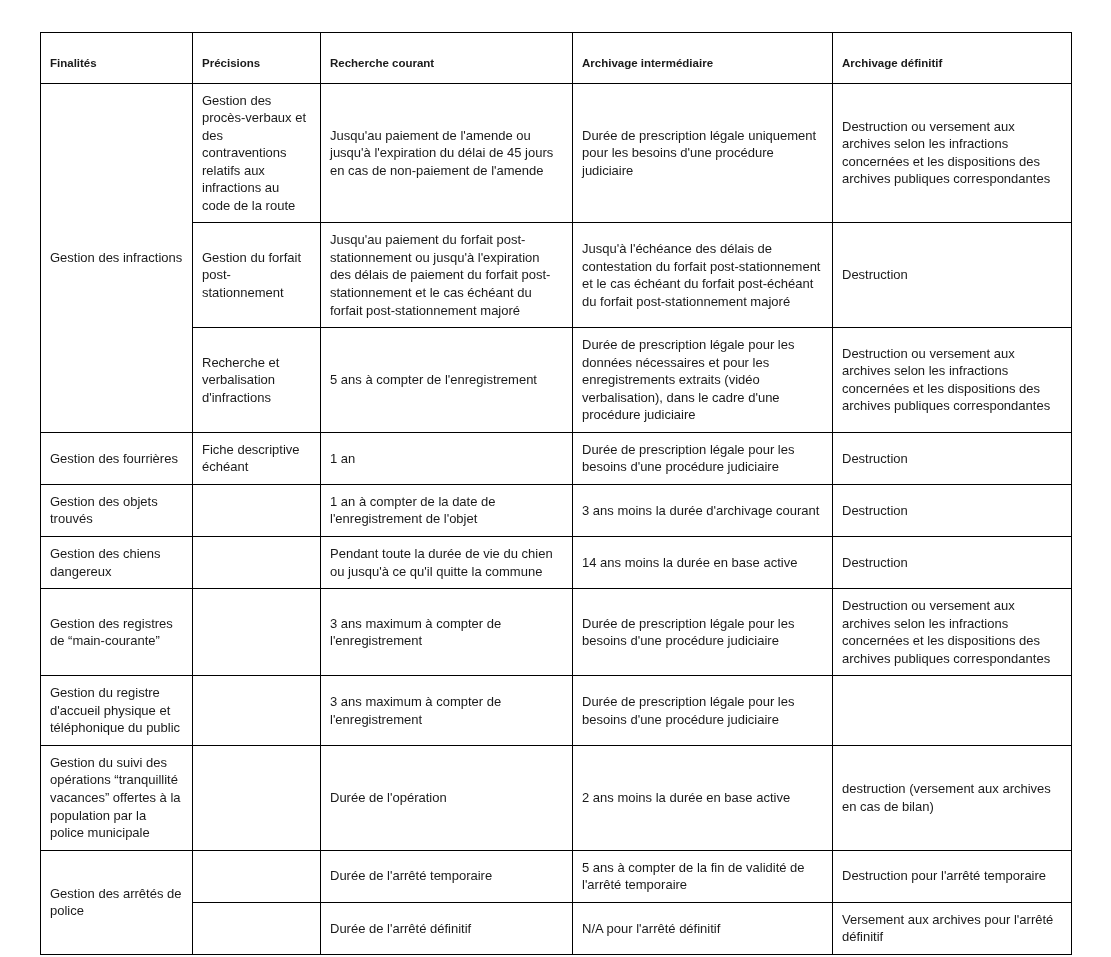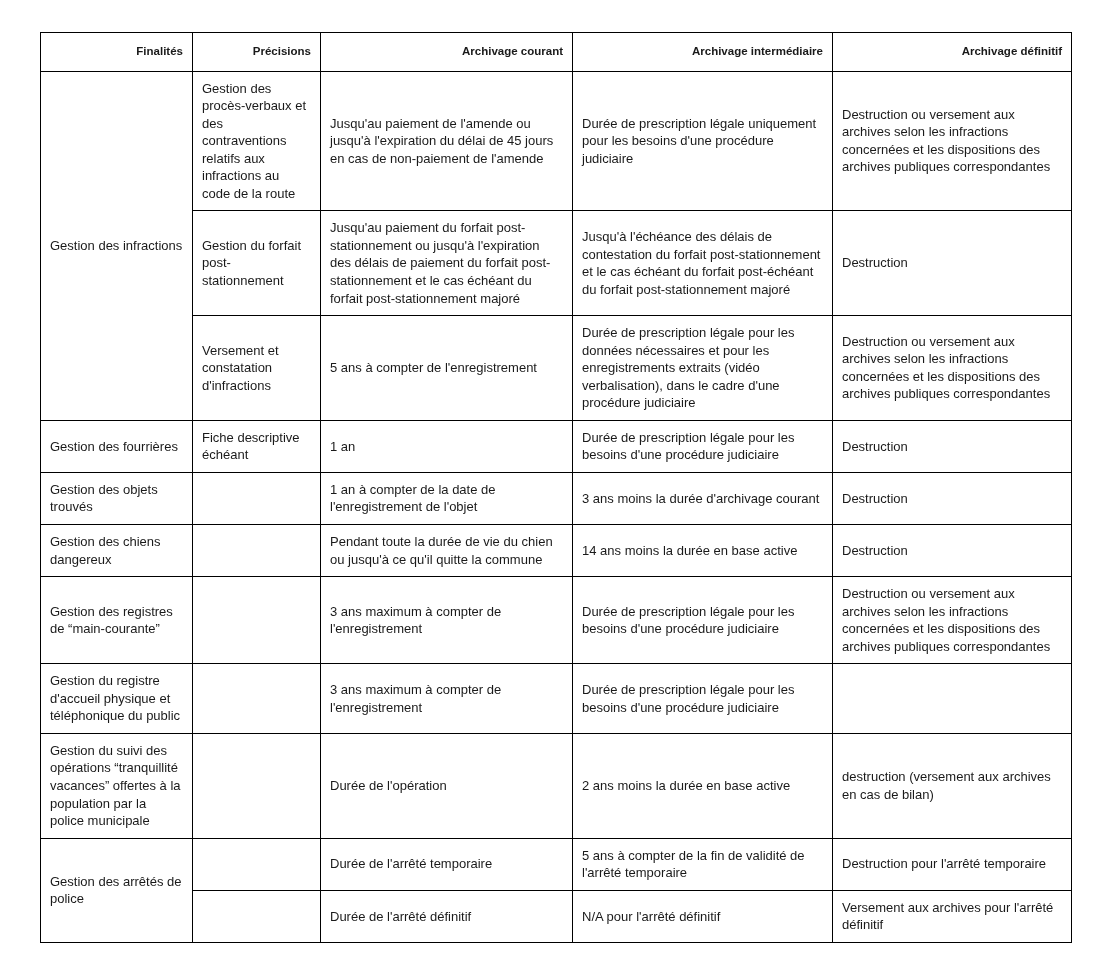--- a/index.html
+++ b/index.html
@@ -38,23 +38,22 @@
     border: 1px solid #000;
     vertical-align: middle;
     padding: 8px 9px;
     font-size: 13px;
     line-height: 1.35;
     text-align: left;
   }
   table.retention th {
     font-weight: bold;
     font-size: 11.5px;
-    padding-top: 11px;
+    padding-top: 23px;
     padding-bottom: 11px;
-    text-align: right;
   }
   td.rowhead {
     font-weight: normal;
   }
   td.empty-cell {
     padding: 0;
   }
 </style>
 </head>
 <body>
@@ -65,41 +64,41 @@
       <col class="c0">
         <col class="c1">
         <col class="c2">
         <col class="c3">
         <col class="c4">
     </colgroup>
     <thead>
       <tr>
         <th>Finalités</th>
         <th>Précisions</th>
-        <th>Archivage courant</th>
+        <th>Recherche courant</th>
         <th>Archivage intermédiaire</th>
         <th>Archivage définitif</th>
       </tr>
     </thead>
     <tbody id="table-body">
         <tr>
           <td class="rowhead" rowspan="3">Gestion des infractions</td>
           <td>Gestion des procès-verbaux et des contraventions relatifs aux infractions au code de la route</td>
           <td>Jusqu'au paiement de l'amende ou jusqu'à l'expiration du délai de 45 jours en cas de non-paiement de l'amende</td>
           <td>Durée de prescription légale uniquement pour les besoins d'une procédure judiciaire</td>
           <td>Destruction ou versement aux archives selon les infractions concernées et les dispositions des archives publiques correspondantes</td>
         </tr>
         <tr>
           <td>Gestion du forfait post-stationnement</td>
           <td>Jusqu'au paiement du forfait post-stationnement ou jusqu'à l'expiration des délais de paiement du forfait post-stationnement et le cas échéant du forfait post-stationnement majoré</td>
           <td>Jusqu'à l'échéance des délais de contestation du forfait post-stationnement et le cas échéant du forfait post-échéant du forfait post-stationnement majoré</td>
           <td>Destruction</td>
         </tr>
         <tr>
-          <td>Versement et constatation d'infractions</td>
+          <td>Recherche et verbalisation d'infractions</td>
           <td>5 ans à compter de l'enregistrement</td>
           <td>Durée de prescription légale pour les données nécessaires et pour les enregistrements extraits (vidéo verbalisation), dans le cadre d'une procédure judiciaire</td>
           <td>Destruction ou versement aux archives selon les infractions concernées et les dispositions des archives publiques correspondantes</td>
         </tr>
         <tr>
           <td class="rowhead">Gestion des fourrières</td>
           <td>Fiche descriptive échéant</td>
           <td>1 an</td>
           <td>Durée de prescription légale pour les besoins d'une procédure judiciaire</td>
           <td>Destruction</td>

